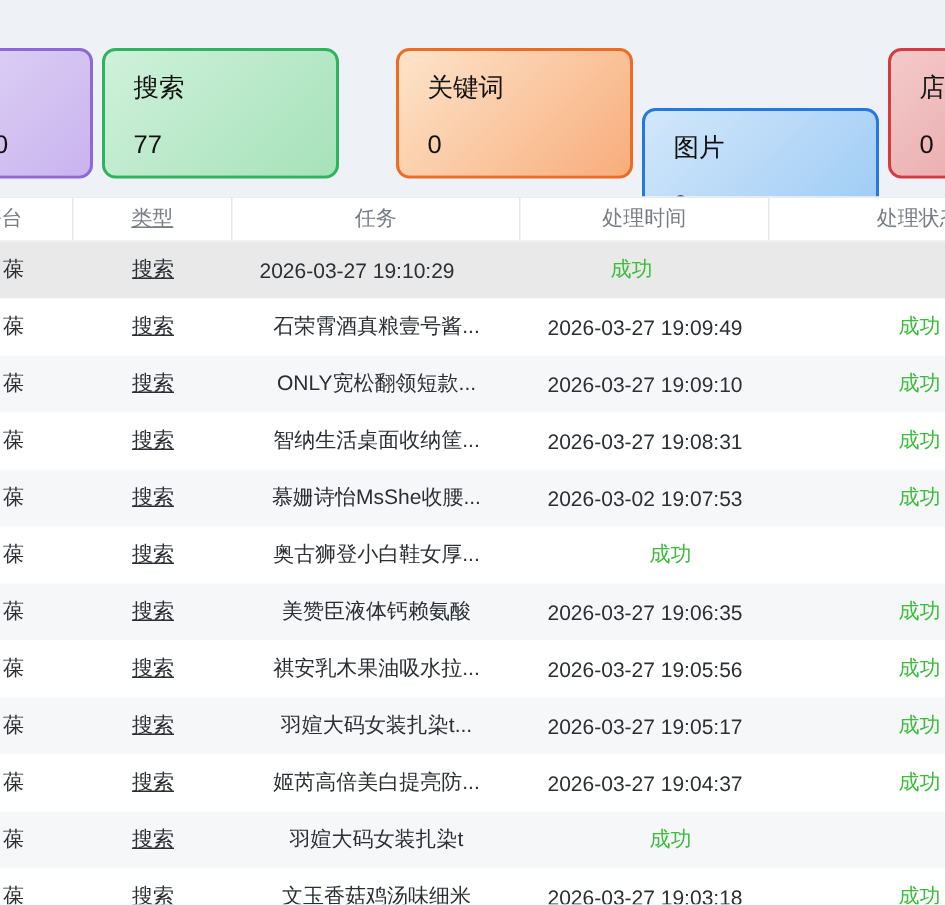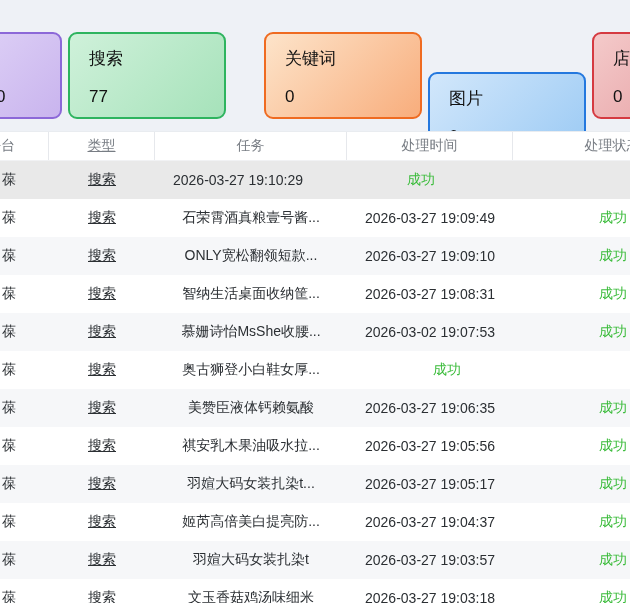--- a/index.html
+++ b/index.html
@@ -199,21 +199,20 @@
     <div class="td td-type">搜索</div>
     <div class="td td-task">姬芮高倍美白提亮防...</div>
     <div class="td td-time">2026-03-27 19:04:37</div>
     <div class="td td-status" style="color: rgb(60, 188, 60);">成功</div>
   </div>
 
   <div class="tr">
     <div class="td td-platform">葆</div>
     <div class="td td-type">搜索</div>
     <div class="td td-task">羽媗大码女装扎染t</div>
-    <div class="td td-time">2026-03-27 19:03:57</div>
     <div class="td td-status" style="color: rgb(60, 188, 60);">成功</div>
   </div>
 
   <div class="tr">
     <div class="td td-platform">葆</div>
     <div class="td td-type">搜索</div>
     <div class="td td-task">文玉香菇鸡汤味细米</div>
     <div class="td td-time">2026-03-27 19:03:18</div>
     <div class="td td-status" style="color: rgb(60, 188, 60);">成功</div>
   </div>

